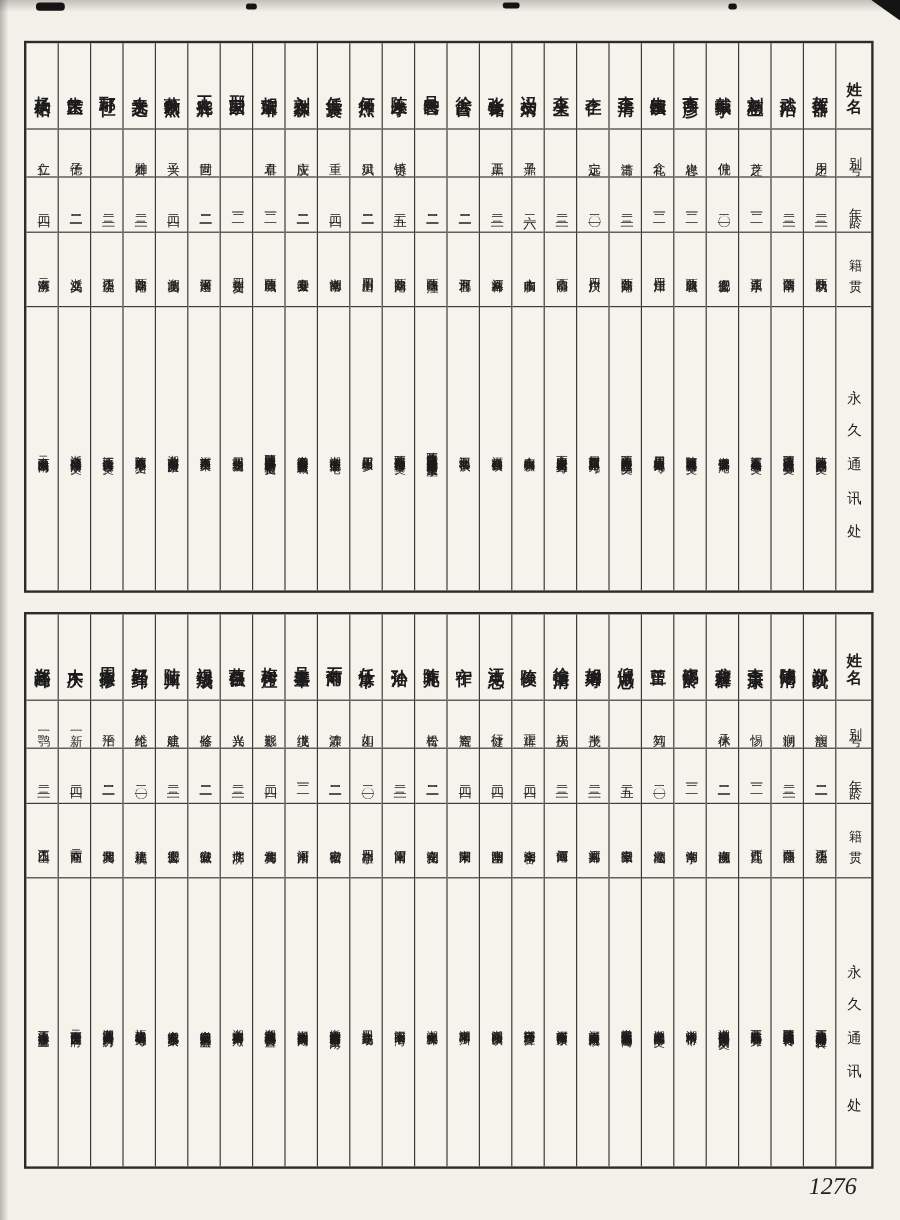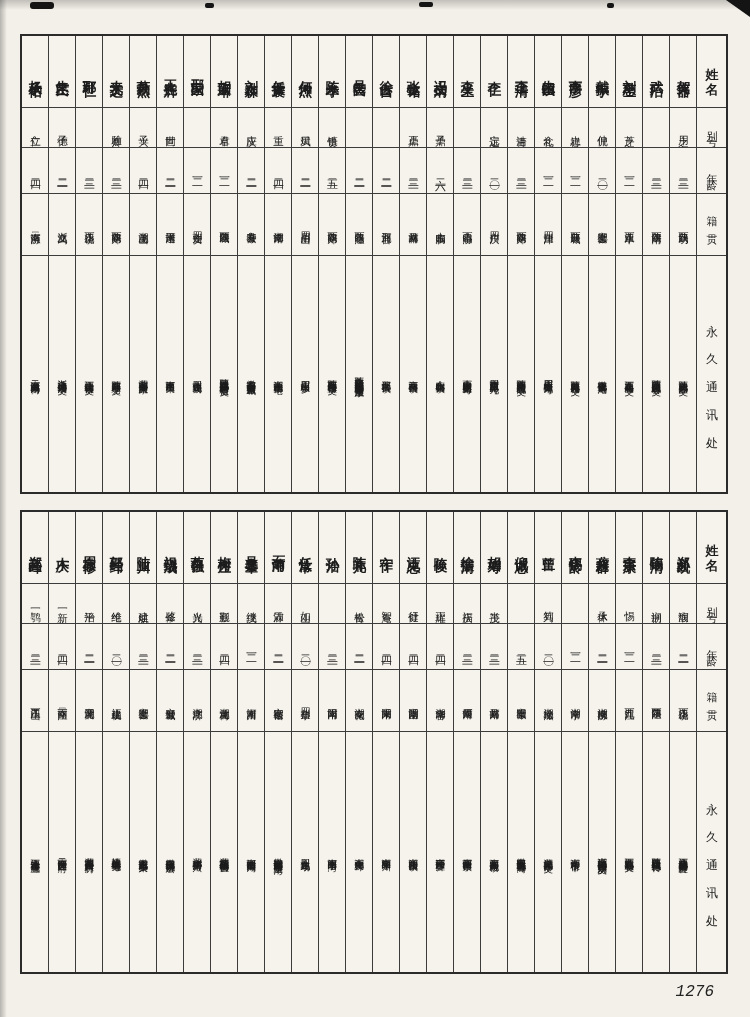--- a/index.html
+++ b/index.html
@@ -56,22 +56,22 @@
   .ad{ font-size:9.5px;  line-height:12.5px; letter-spacing:0.5px; }
 
   .hd-name  { font-size:13px; font-weight:bold; letter-spacing:14px; }
   .hd-alias { font-size:11px; letter-spacing:6px; }
   .hd-age   { font-size:11px; letter-spacing:6px; }
   .hd-origin{ font-size:11px; letter-spacing:18px; }
   .hd-addr  { font-size:12px; letter-spacing:28px; padding-top:10px; }
 
   .page-number{
     position:absolute; right:36px; bottom:16px;
-    font-family:Liberation Mono, monospace; font-style:italic;
-    font-size:16px; color:#222;
+    font-family:Liberation Serif, serif; font-style:italic;
+    font-size:20px; color:#222;
   }
 </style>
 </head>
 <body>
 
 <div class="page">
   <div class="edge-shade"></div>
   <div class="artifact a1"></div>
   <div class="artifact a2"></div>
   <div class="artifact a3"></div>

